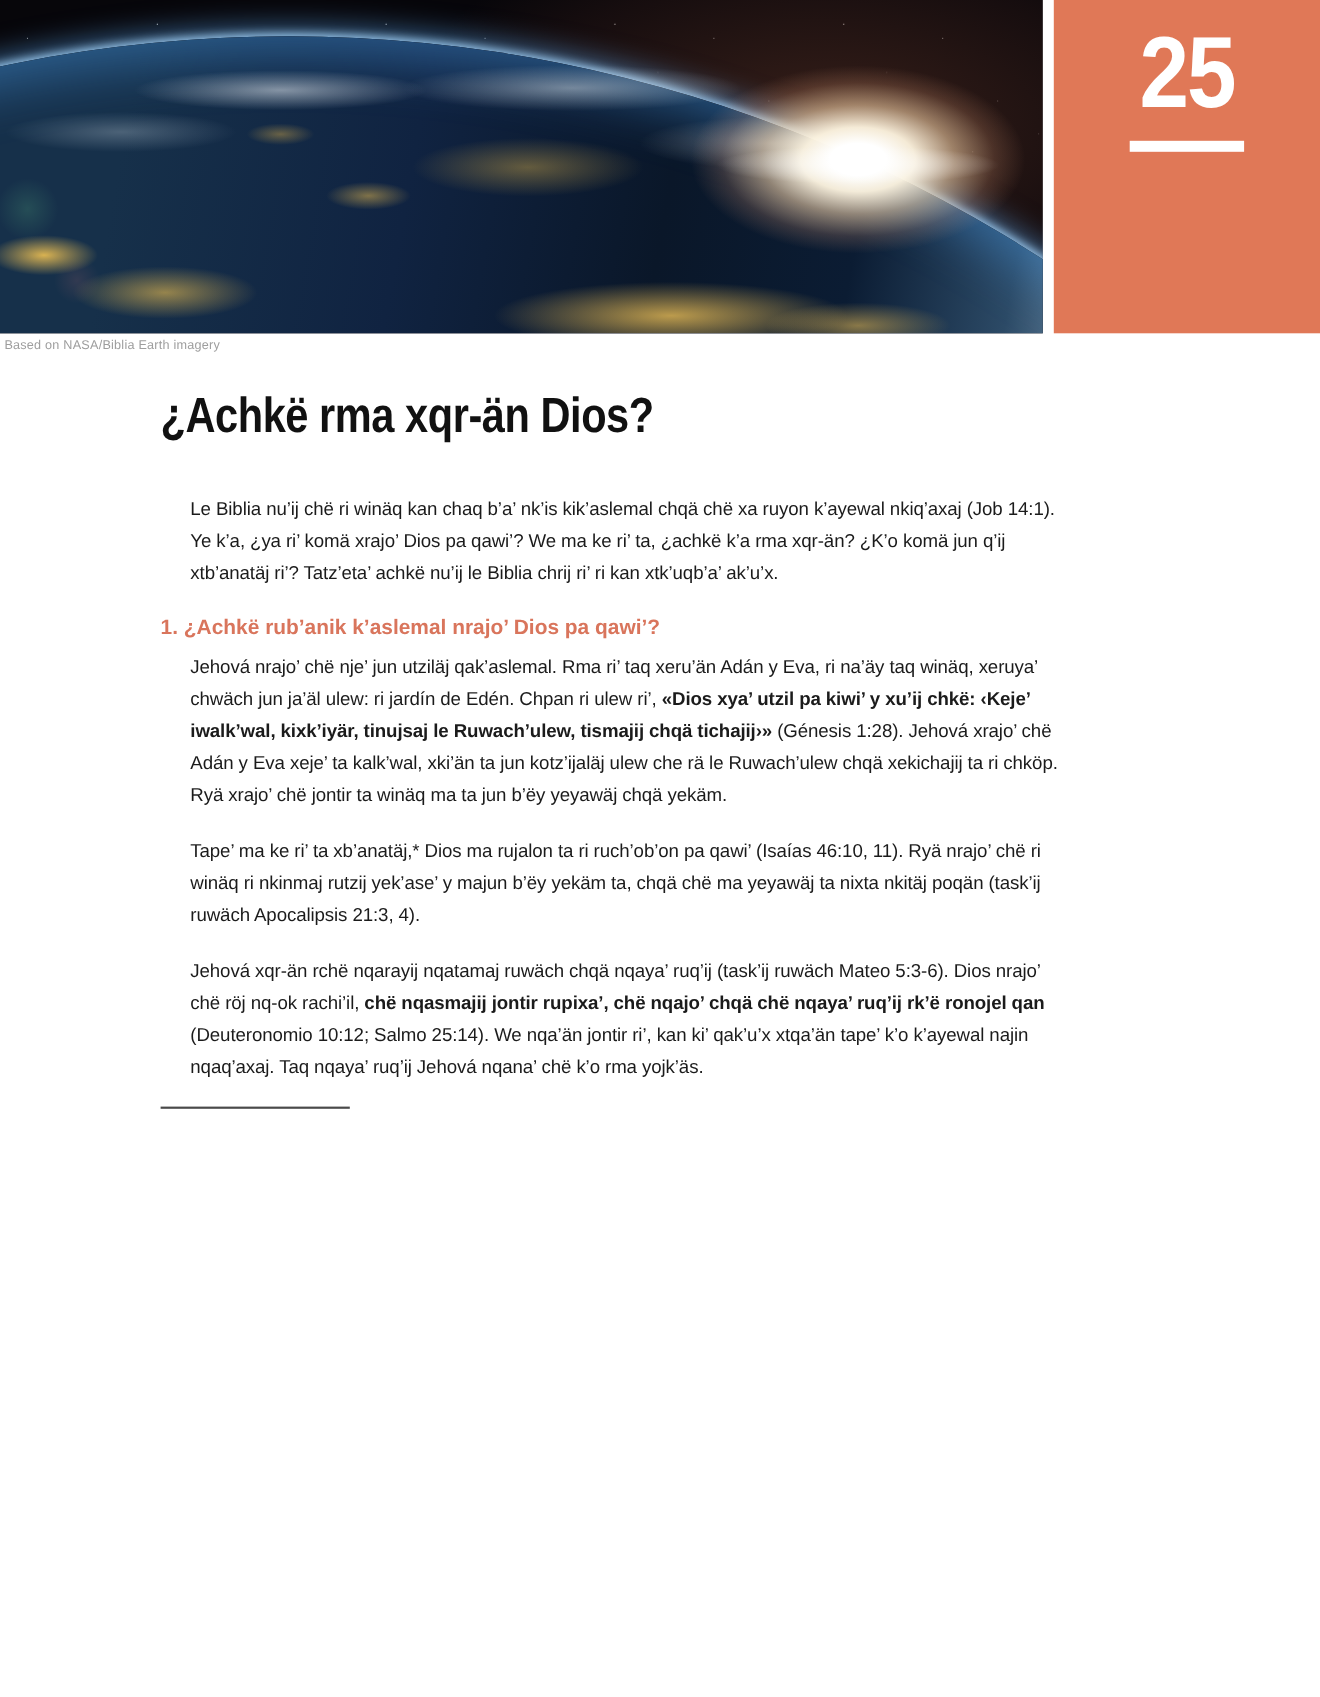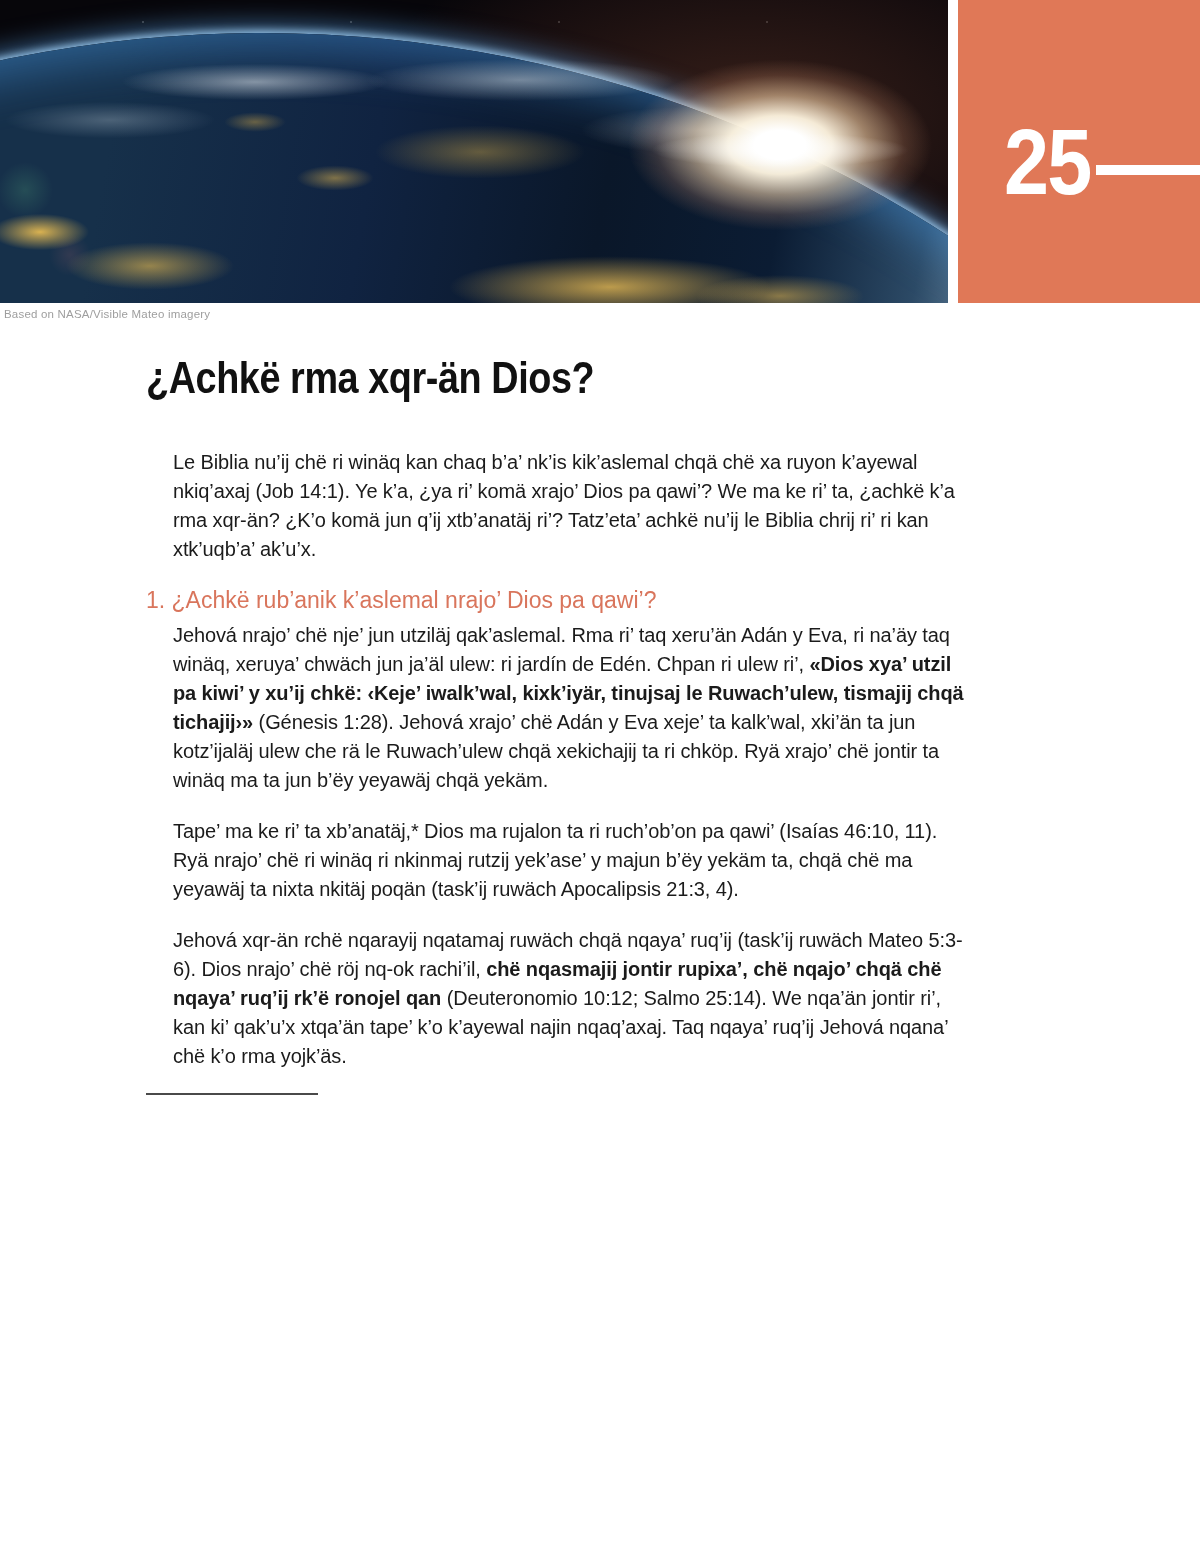--- a/index.html
+++ b/index.html
@@ -48,35 +48,35 @@
       radial-gradient(ellipse 30px 30px at 70px 255px, rgba(255,130,130,.12), transparent 70%);}
   .sun{position:absolute;left:580px;top:20px;width:400px;height:250px;
     background:
       radial-gradient(ellipse 46% 10% at 50% 52%, rgba(255,255,255,.7), transparent 70%),
       radial-gradient(ellipse 50% 45% at 50% 50%,
         #ffffff 0 13%, rgba(255,245,224,.95) 26%, rgba(253,216,172,.55) 44%,
         rgba(232,162,122,.20) 62%, transparent 76%);}
 
   
   .chapter-box{position:absolute;left:958px;top:0;width:242px;height:303px;background:var(--accent,#E07857);
-    display:flex;align-items:center;justify-content:flex-end;padding-top:20px;box-sizing:border-box;}
+    display:flex;flex-direction:column;align-items:center;justify-content:flex-start;padding-top:20px;box-sizing:border-box;}
   .chapter-num{color:#fff;font-weight:bold;font-size:92px;line-height:1;letter-spacing:-2px;
     transform:scaleX(.88);transform-origin:center;}
   .chapter-underline{width:104px;height:10px;background:#fff;margin-top:16px;}
 
   
   .credit{position:absolute;left:4px;top:308px;font-size:11.5px;letter-spacing:.2px;color:var(--credit,#9e9e9e);}
 
   
   .content{position:absolute;left:146px;top:350px;width:824px;}
   .title{margin:0;font-size:45px;font-weight:bold;line-height:56px;letter-spacing:-.5px;white-space:nowrap;
     transform:scaleX(.84);transform-origin:0 50%;color:#111;}
-  .intro,.para{font-size:20px;line-height:29px;letter-spacing:-.1px;margin:0 0 22px 27px;}
+  .intro,.para{font-size:17px;line-height:29px;letter-spacing:-.1px;margin:0 0 22px 27px;}
   .intro{margin-top:42px;}
-  .q-head{font-size:23px;font-weight:normal;line-height:24px;margin:24px 0 9px 0;color:var(--heading,#D9755C);}
+  .q-head{font-size:19px;font-weight:bold;line-height:24px;margin:24px 0 9px 0;color:var(--heading,#D9755C);}
   .b{font-weight:bold;}
   .tight{margin-bottom:0;}
   .footnote-rule{width:172px;border:0;border-top:2px solid #4a4a4a;margin:22px 0 0 0;}
   .footnote{font-size:16.5px;line-height:22px;margin:10px 0 0 0;}
 </style>
 </head>
 <body>
 
 <div class="page">
 
@@ -87,21 +87,21 @@
     <div class="clouds"></div>
     <div class="lights"></div>
     <div class="sun"></div>
   </div>
 
   <div class="chapter-box">
     <div class="chapter-num">25</div>
     <div class="chapter-underline"></div>
   </div>
 
-  <div class="credit">Based on NASA/Visible Mateo imagery</div>
+  <div class="credit">Based on NASA/Biblia Earth imagery</div>
 
   <div class="content">
     <h1 class="title">¿Achkë rma xqr-än Dios?</h1>
 
     <p class="intro">Le Biblia nu’ij chë ri winäq kan chaq b’a’ nk’is kik’aslemal chqä chë xa ruyon k’ayewal nkiq’axaj (Job 14:1). Ye k’a, ¿ya ri’ komä xrajo’ Dios pa qawi’? We ma ke ri’ ta, ¿achkë k’a rma xqr-än? ¿K’o komä jun q’ij xtb’anatäj ri’? Tatz’eta’ achkë nu’ij le Biblia chrij ri’ ri kan xtk’uqb’a’ ak’u’x.</p>
 
     <h2 class="q-head">1. ¿Achkë rub’anik k’aslemal nrajo’ Dios pa qawi’?</h2>
 
     <p class="para"><span>Jehová nrajo’ chë nje’ jun utziläj qak’aslemal. Rma ri’ taq xeru’än Adán y Eva, ri na’äy taq winäq, xeruya’ chwäch jun ja’äl ulew: ri jardín de Edén. Chpan ri ulew ri’, </span><span class="b">«Dios xya’ utzil pa kiwi’ y xu’ij chkë: ‹Keje’ iwalk’wal, kixk’iyär, tinujsaj le Ruwach’ulew, tismajij chqä tichajij›»</span><span> (Génesis 1:28). Jehová xrajo’ chë Adán y Eva xeje’ ta kalk’wal, xki’än ta jun kotz’ijaläj ulew che rä le Ruwach’ulew chqä xekichajij ta ri chköp. Ryä xrajo’ chë jontir ta winäq ma ta jun b’ëy yeyawäj chqä yekäm.</span></p>
 

